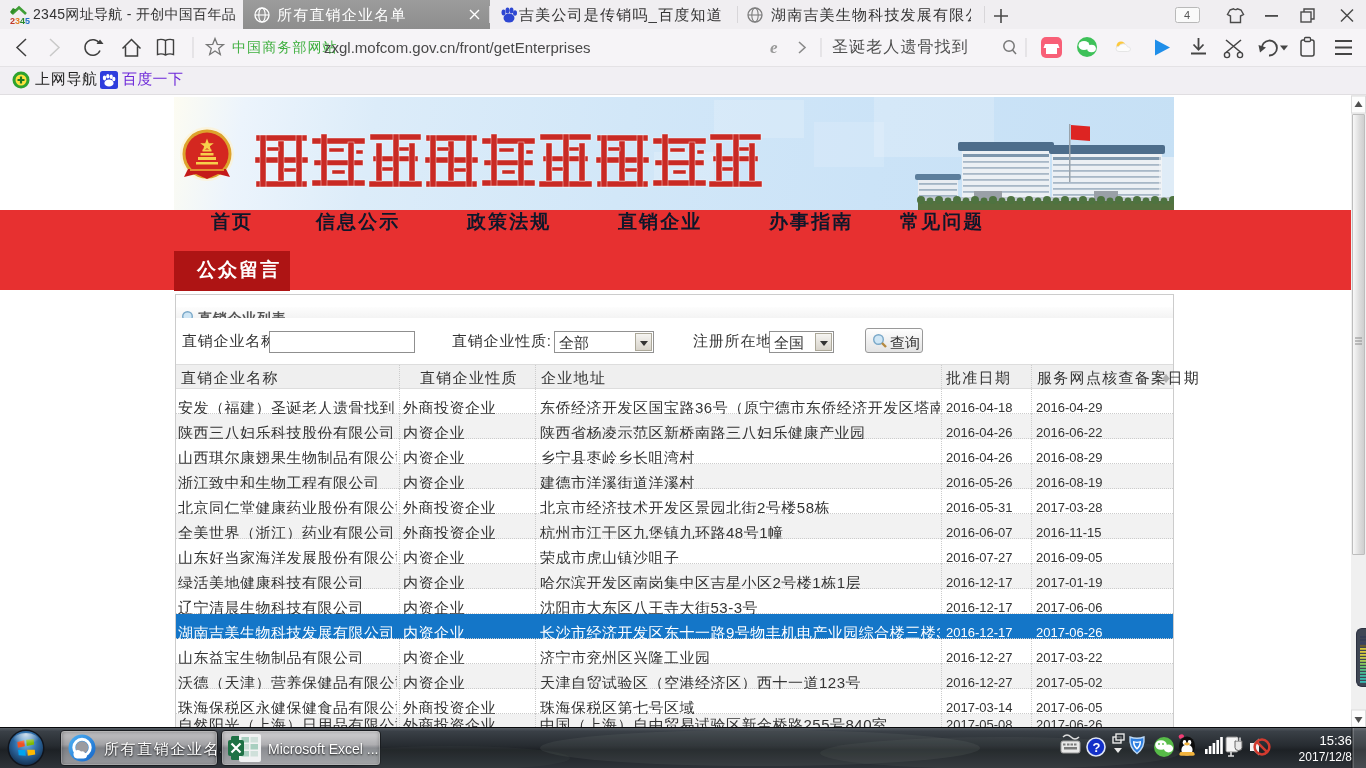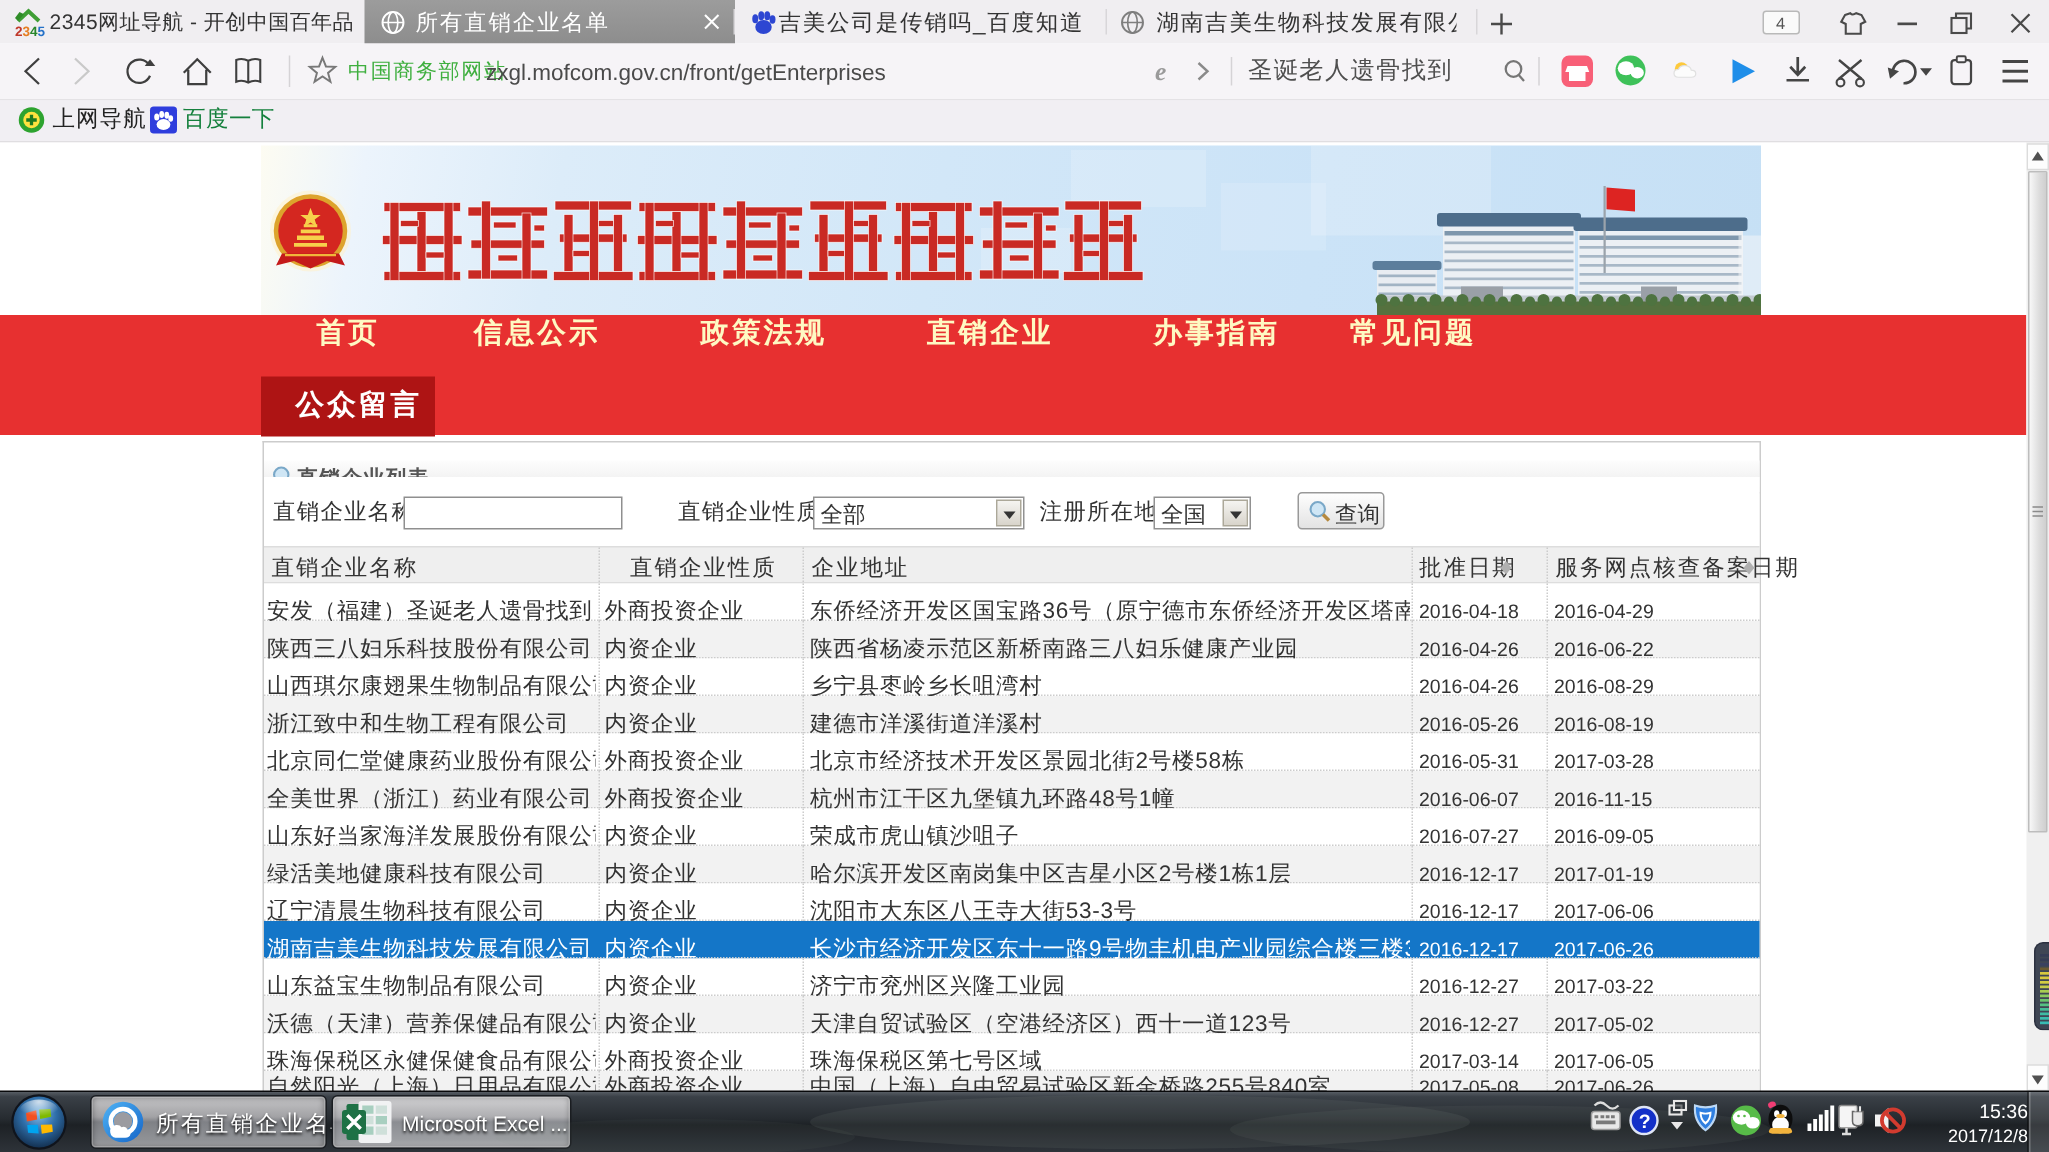--- a/index.html
+++ b/index.html
@@ -13,21 +13,21 @@
 .tabsep { position:absolute; top:6px; width:1px; height:17px; background:#d8d6d9; }
 
 #toolbar { position:absolute; left:0; top:29px; width:1366px; height:38px; background:#f6f4f7; border-bottom:1px solid #e4e2e5; }
 
 #bookbar { position:absolute; left:0; top:67px; width:1366px; height:28px; background:#f1eff3; border-bottom:1px solid #e0dee1; }
 
 #page { position:absolute; left:0; top:95px; width:1351px; height:633px; background:#fff; overflow:hidden; }
 #banner { position:absolute; left:174px; top:2px; width:1000px; height:113px;
   background:linear-gradient(100deg, #fdfcf2 0%, #ecf4fc 7%, #dcecf9 20%, #d2e7f8 45%, #cbe3f7 70%, #c6e0f5 100%); overflow:hidden; }
 #navbar { position:absolute; left:0; top:115px; width:1351px; height:80px; background:#e73030; }
-.navitem { position:absolute; top:-1px; color:#fef9c3; font-size:19px; font-weight:bold; letter-spacing:2.1px; white-space:nowrap; }
+.navitem { position:absolute; top:-1px; color:#0f172a; font-size:19px; font-weight:bold; letter-spacing:2.1px; white-space:nowrap; }
 #pubbox { position:absolute; left:174px; top:41px; width:116px; height:40px; background:#ae1414; }
 #pubbox span { position:absolute; left:23px; top:6px; color:#fff; font-size:19px; font-weight:bold; letter-spacing:2.1px; }
 
 #panel { position:absolute; left:175px; top:199px; width:999px; height:434px; border:1px solid #ccc; border-bottom:none; background:#fff; }
 #panelhead { position:absolute; left:0; top:12px; width:997px; height:22px; background:linear-gradient(#fdfdfd,#ebebeb); border-bottom:1px solid #ccc; }
 #panelhead b { position:absolute; left:22px; top:3px; font-size:14px; color:#555; letter-spacing:0.7px; }
 #form { position:absolute; left:0; top:23px; width:997px; height:46px; background:#fff; font-size:15px; color:#333; }
 .flabel { position:absolute; top:14px; letter-spacing:0.8px; white-space:nowrap; }
 .finput { position:absolute; top:13px; height:22px; background:#fff; border:1px solid #8f8f8f; }
 .fselect { position:absolute; top:13px; height:22px; background:#fff; border:1px solid #919191; }
@@ -169,21 +169,21 @@
   <polygon points="1258.5,16 1266,18.5 1260,23.5" fill="#454545"></polygon>
   <polygon points="1280,16.5 1288,16.5 1284,21.5" fill="#454545"></polygon>
   <rect x="1301" y="11" width="13" height="16" rx="2" stroke="#454545" stroke-width="1.5" fill="none"></rect>
   <rect x="1304.5" y="8.5" width="6" height="4" rx="1" stroke="#454545" stroke-width="1.3" fill="#f6f4f7"></rect>
   <path d="M1335 12 L1352 12 M1335 18.5 L1352 18.5 M1335 25 L1352 25" stroke="#454545" stroke-width="2" fill="none"></path>
 </svg>
 </div>
 
 <div id="bookbar">
   <span style="position:absolute;left:35px;top:3px;font-size:15px;color:#222;letter-spacing:0.7px;">上网导航</span>
-  <span style="position:absolute;left:122px;top:3px;font-size:15px;color:#15803d;letter-spacing:0.3px;">百度一下</span>
+  <span style="position:absolute;left:122px;top:3px;font-size:15px;color:#6d28d9;letter-spacing:0.3px;">百度一下</span>
   <svg width="200" height="28" style="position:absolute;left:0;top:0;">
     <circle cx="21" cy="13" r="8.5" fill="#2da32f"></circle>
     <circle cx="21" cy="13" r="5.5" fill="#ffe23f"></circle>
     <path d="M21 9.5 L21 16.5 M17.5 13 L24.5 13" stroke="#1d7a1f" stroke-width="2.2"></path>
     <rect x="100" y="4" width="18" height="18" rx="2.5" fill="#2e3ddd"></rect>
     <g fill="#fff">
       <ellipse cx="109" cy="16" rx="4.6" ry="3.6"></ellipse>
       <ellipse cx="104.5" cy="11" rx="1.7" ry="2.4"></ellipse>
       <ellipse cx="107.8" cy="9.3" rx="1.6" ry="2.3"></ellipse>
       <ellipse cx="111.2" cy="9.8" rx="1.6" ry="2.3"></ellipse>
@@ -396,21 +396,21 @@
         <b>直销企业列表</b>
       <svg width="16" height="16" style="position:absolute;left:5px;top:3px;">
         <circle cx="6.5" cy="6.5" r="4.8" fill="#cfe6f5" stroke="#7aa8c8" stroke-width="1.4"></circle>
         <line x1="10" y1="10" x2="14" y2="14" stroke="#b5893f" stroke-width="2.4"></line>
       </svg>
     </div>
     <div id="form">
       <span class="flabel" style="left:6px;">直销企业名称:</span>
       <input class="finput" style="left: 93px; width: 146px;">
       <span class="flabel" style="left:276px;">直销企业性质:</span>
-      <div class="fselect" style="left:366px;width:141px;">
+      <div class="fselect" style="left:378px;width:100px;">
           <span class="seltext">全部</span>
           <div class="selbtn"></div>
         </div>
       <span class="flabel" style="left:517px;">注册所在地:</span>
       <div class="fselect" style="left:593px;width:65px;">
           <span class="seltext">全国</span>
           <div class="selbtn"></div>
         </div>
       <div id="qbtn">
           <span>查询</span>

